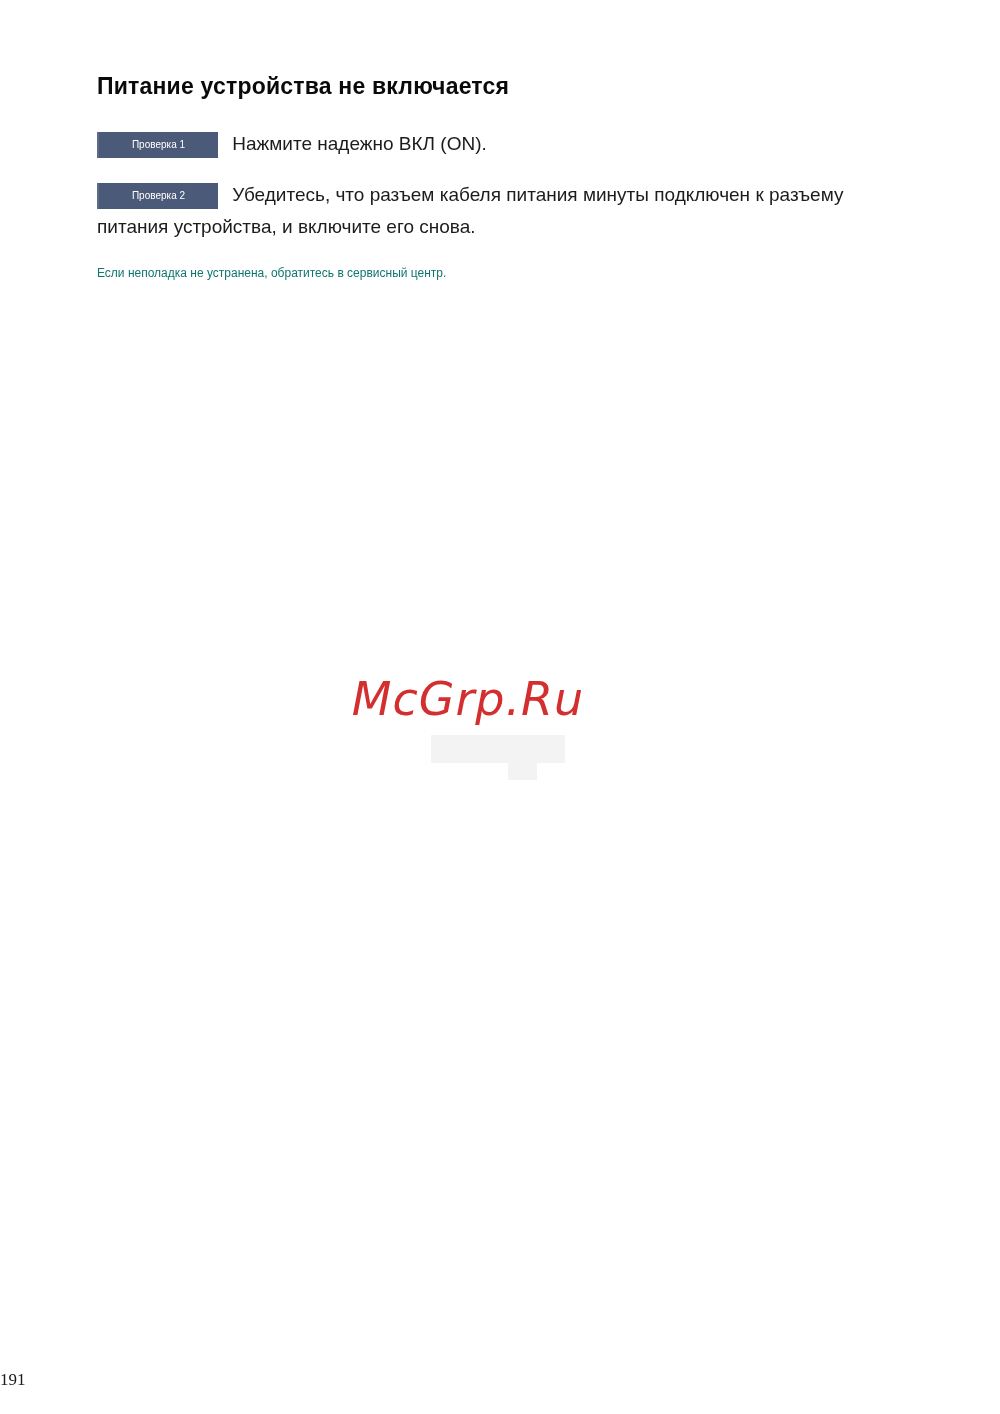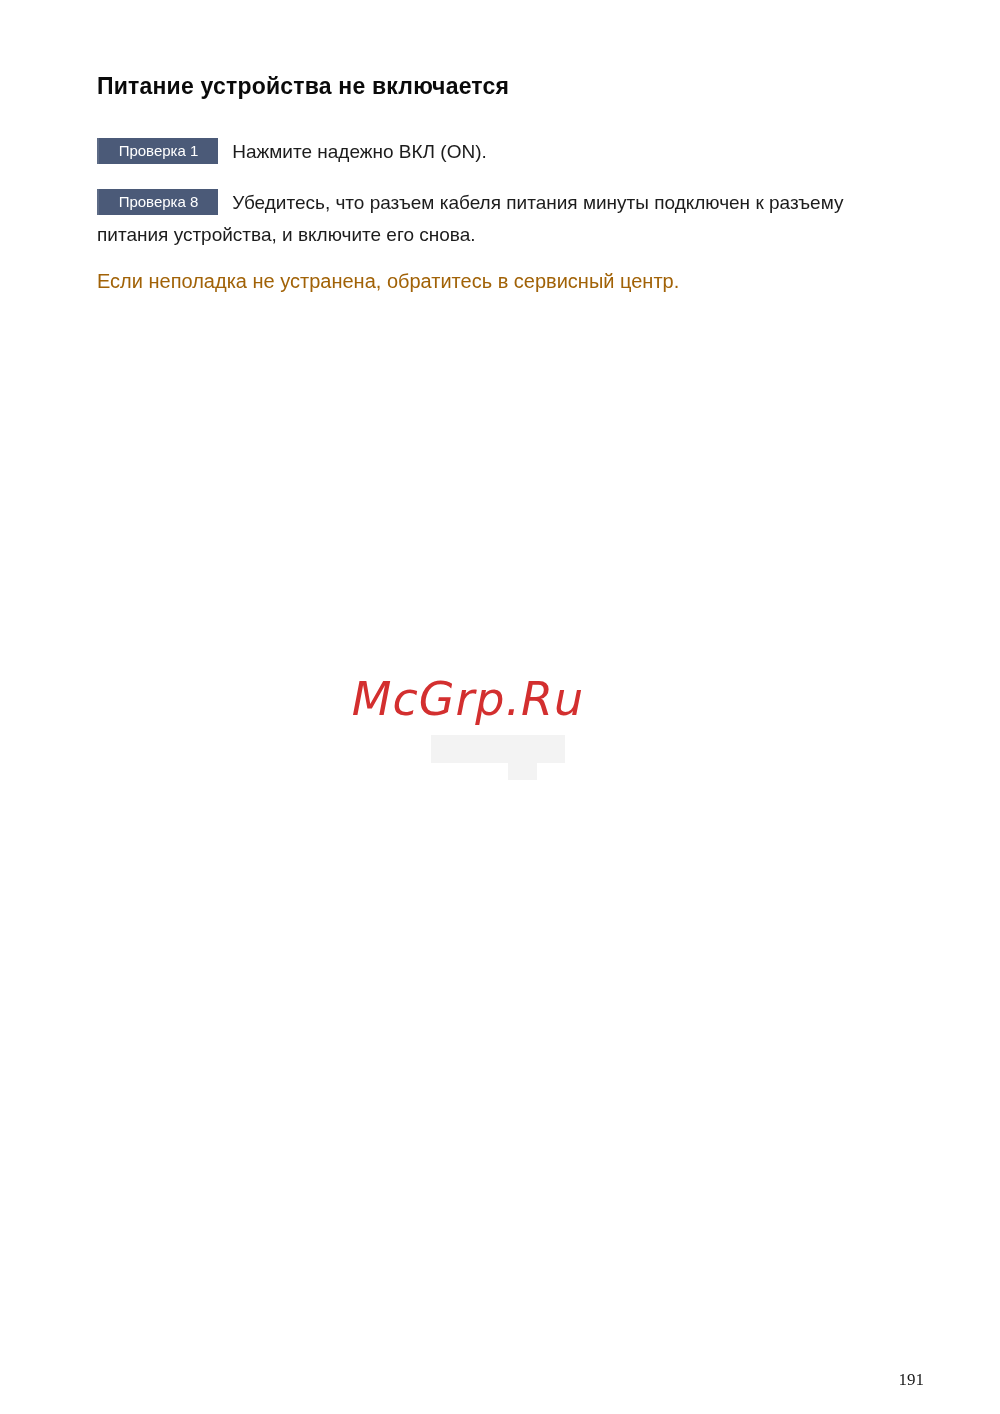--- a/index.html
+++ b/index.html
@@ -21,48 +21,48 @@
   .content {
     padding-top: 72px;
     margin-left: 97px;
     width: 796px;
   }
   h1.doc-title {
     font-size: 23px;
     font-weight: bold;
     color: #0a0a0a;
     line-height: 28px;
-    margin-bottom: 36px;
+    margin-bottom: 28px;
     letter-spacing: 0.2px;
   }
   p.check {
     font-size: 19px;
     line-height: 32px;
     margin-bottom: 19px;
     color: #1c1c1c;
   }
   .badge {
     display: inline-block;
     width: 121px;
     text-align: center;
     background: #4b5a78;
     color: #ffffff;
-    font-size: 15px;
+    font-size: 10px;
     line-height: 26px;
     height: 26px;
     margin-right: 9px;
     vertical-align: 2px;
     border-left: 2px solid #5d6b86;
   }
   .check .bold-seg { font-weight: normal; }
   p.note {
-    font-size: 20px;
+    font-size: 12px;
     line-height: 22px;
     margin-top: 8px;
-    color: #a16207;
+    color: #0f766e;
   }
   .watermark {
     position: absolute;
     top: 672px;
     left: 0;
     width: 936px;
     text-align: center;
     font-family: "DejaVu Sans", sans-serif;
     font-style: italic;
     font-size: 46px;
@@ -84,41 +84,41 @@
     top: 762px;
     width: 29px;
     height: 18px;
     background: #f3f3f3;
   }
   .page-number {
     position: absolute;
     bottom: 24px;
     left: 0;
     width: 924px;
-    text-align: right;
+    text-align: left;
     font-family: "Liberation Serif", serif;
     font-size: 17px;
     color: #1a1a1a;
   }
 </style>
 </head>
 <body>
 
 <div class="page">
   <div class="content">
 
     <h1 class="doc-title">Питание устройства не включается</h1>
 
     <p class="check">
       <span class="badge">Проверка 1</span>
       <span>Нажмите надежно </span><span class="bold-seg">ВКЛ (ON)</span><span>.</span>
     </p>
 
     <p class="check">
-      <span class="badge">Проверка 8</span>
+      <span class="badge">Проверка 2</span>
       <span>Убедитесь, что разъем кабеля питания минуты подключен к разъему питания устройства, и включите его снова.</span>
     </p>
 
 
     <p class="note">Если неполадка не устранена, обратитесь в сервисный центр.</p>
 
   </div>
 
   <div class="wm-ghost-1"></div>
   <div class="wm-ghost-2"></div>

